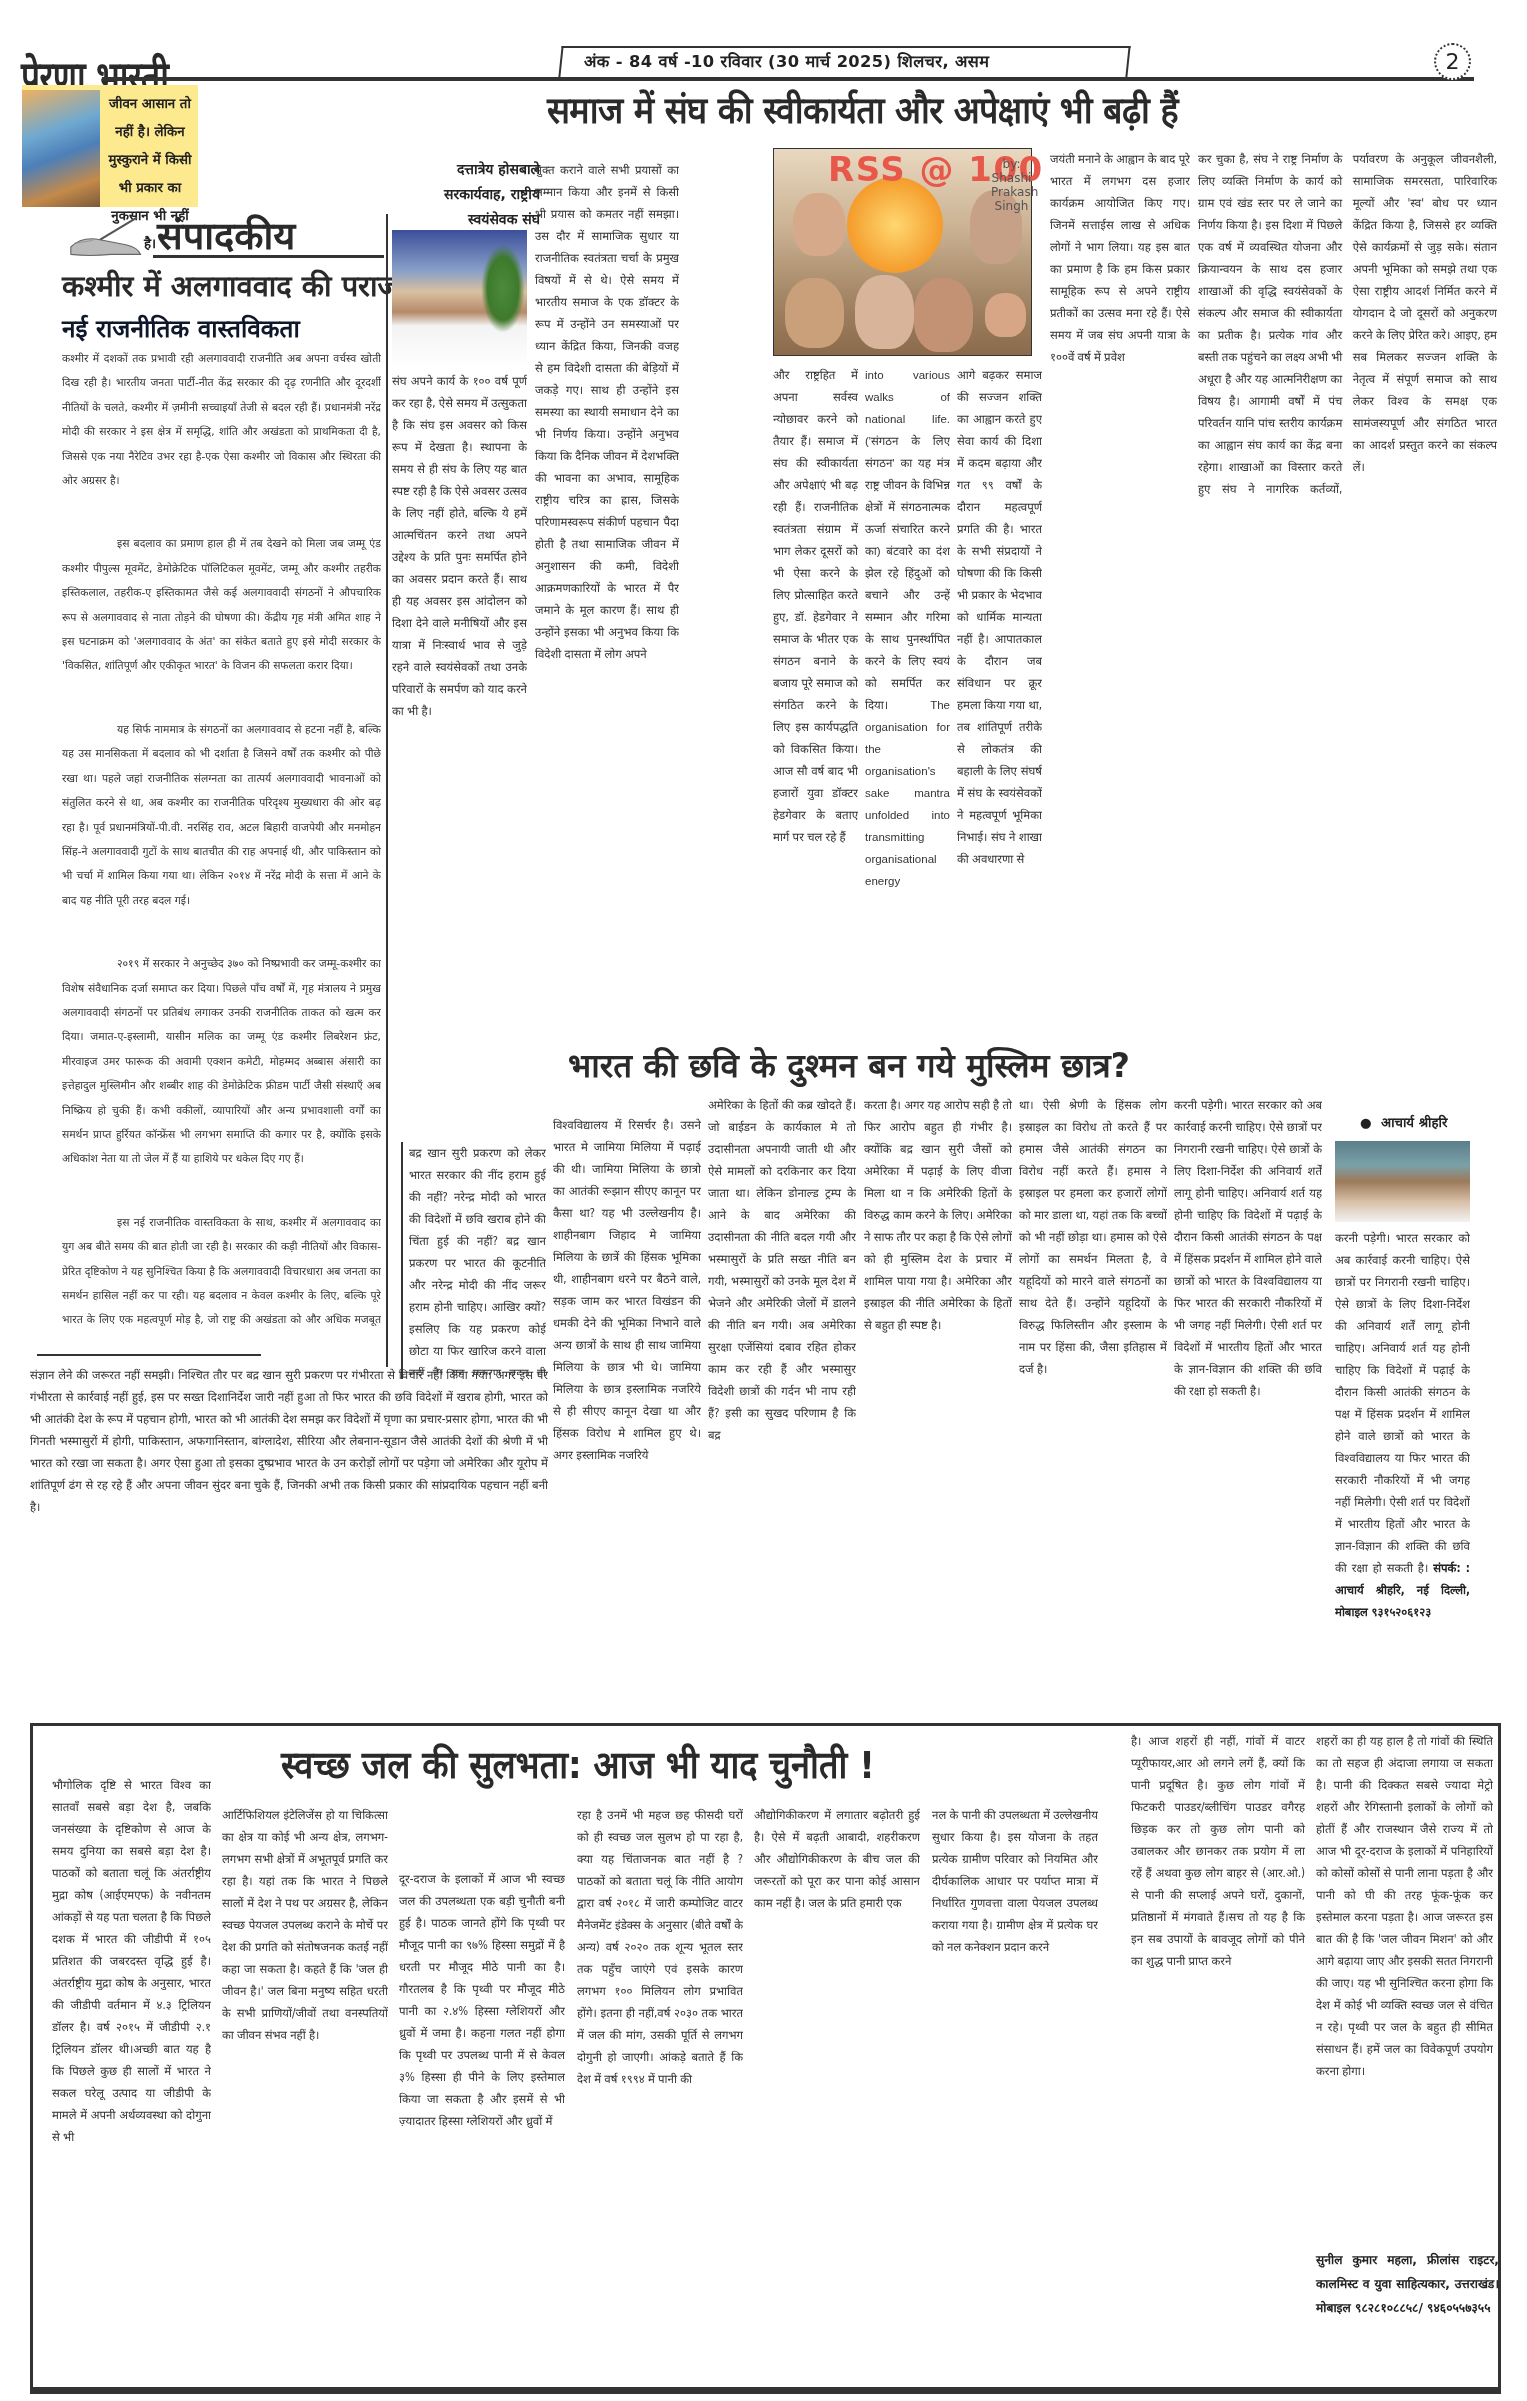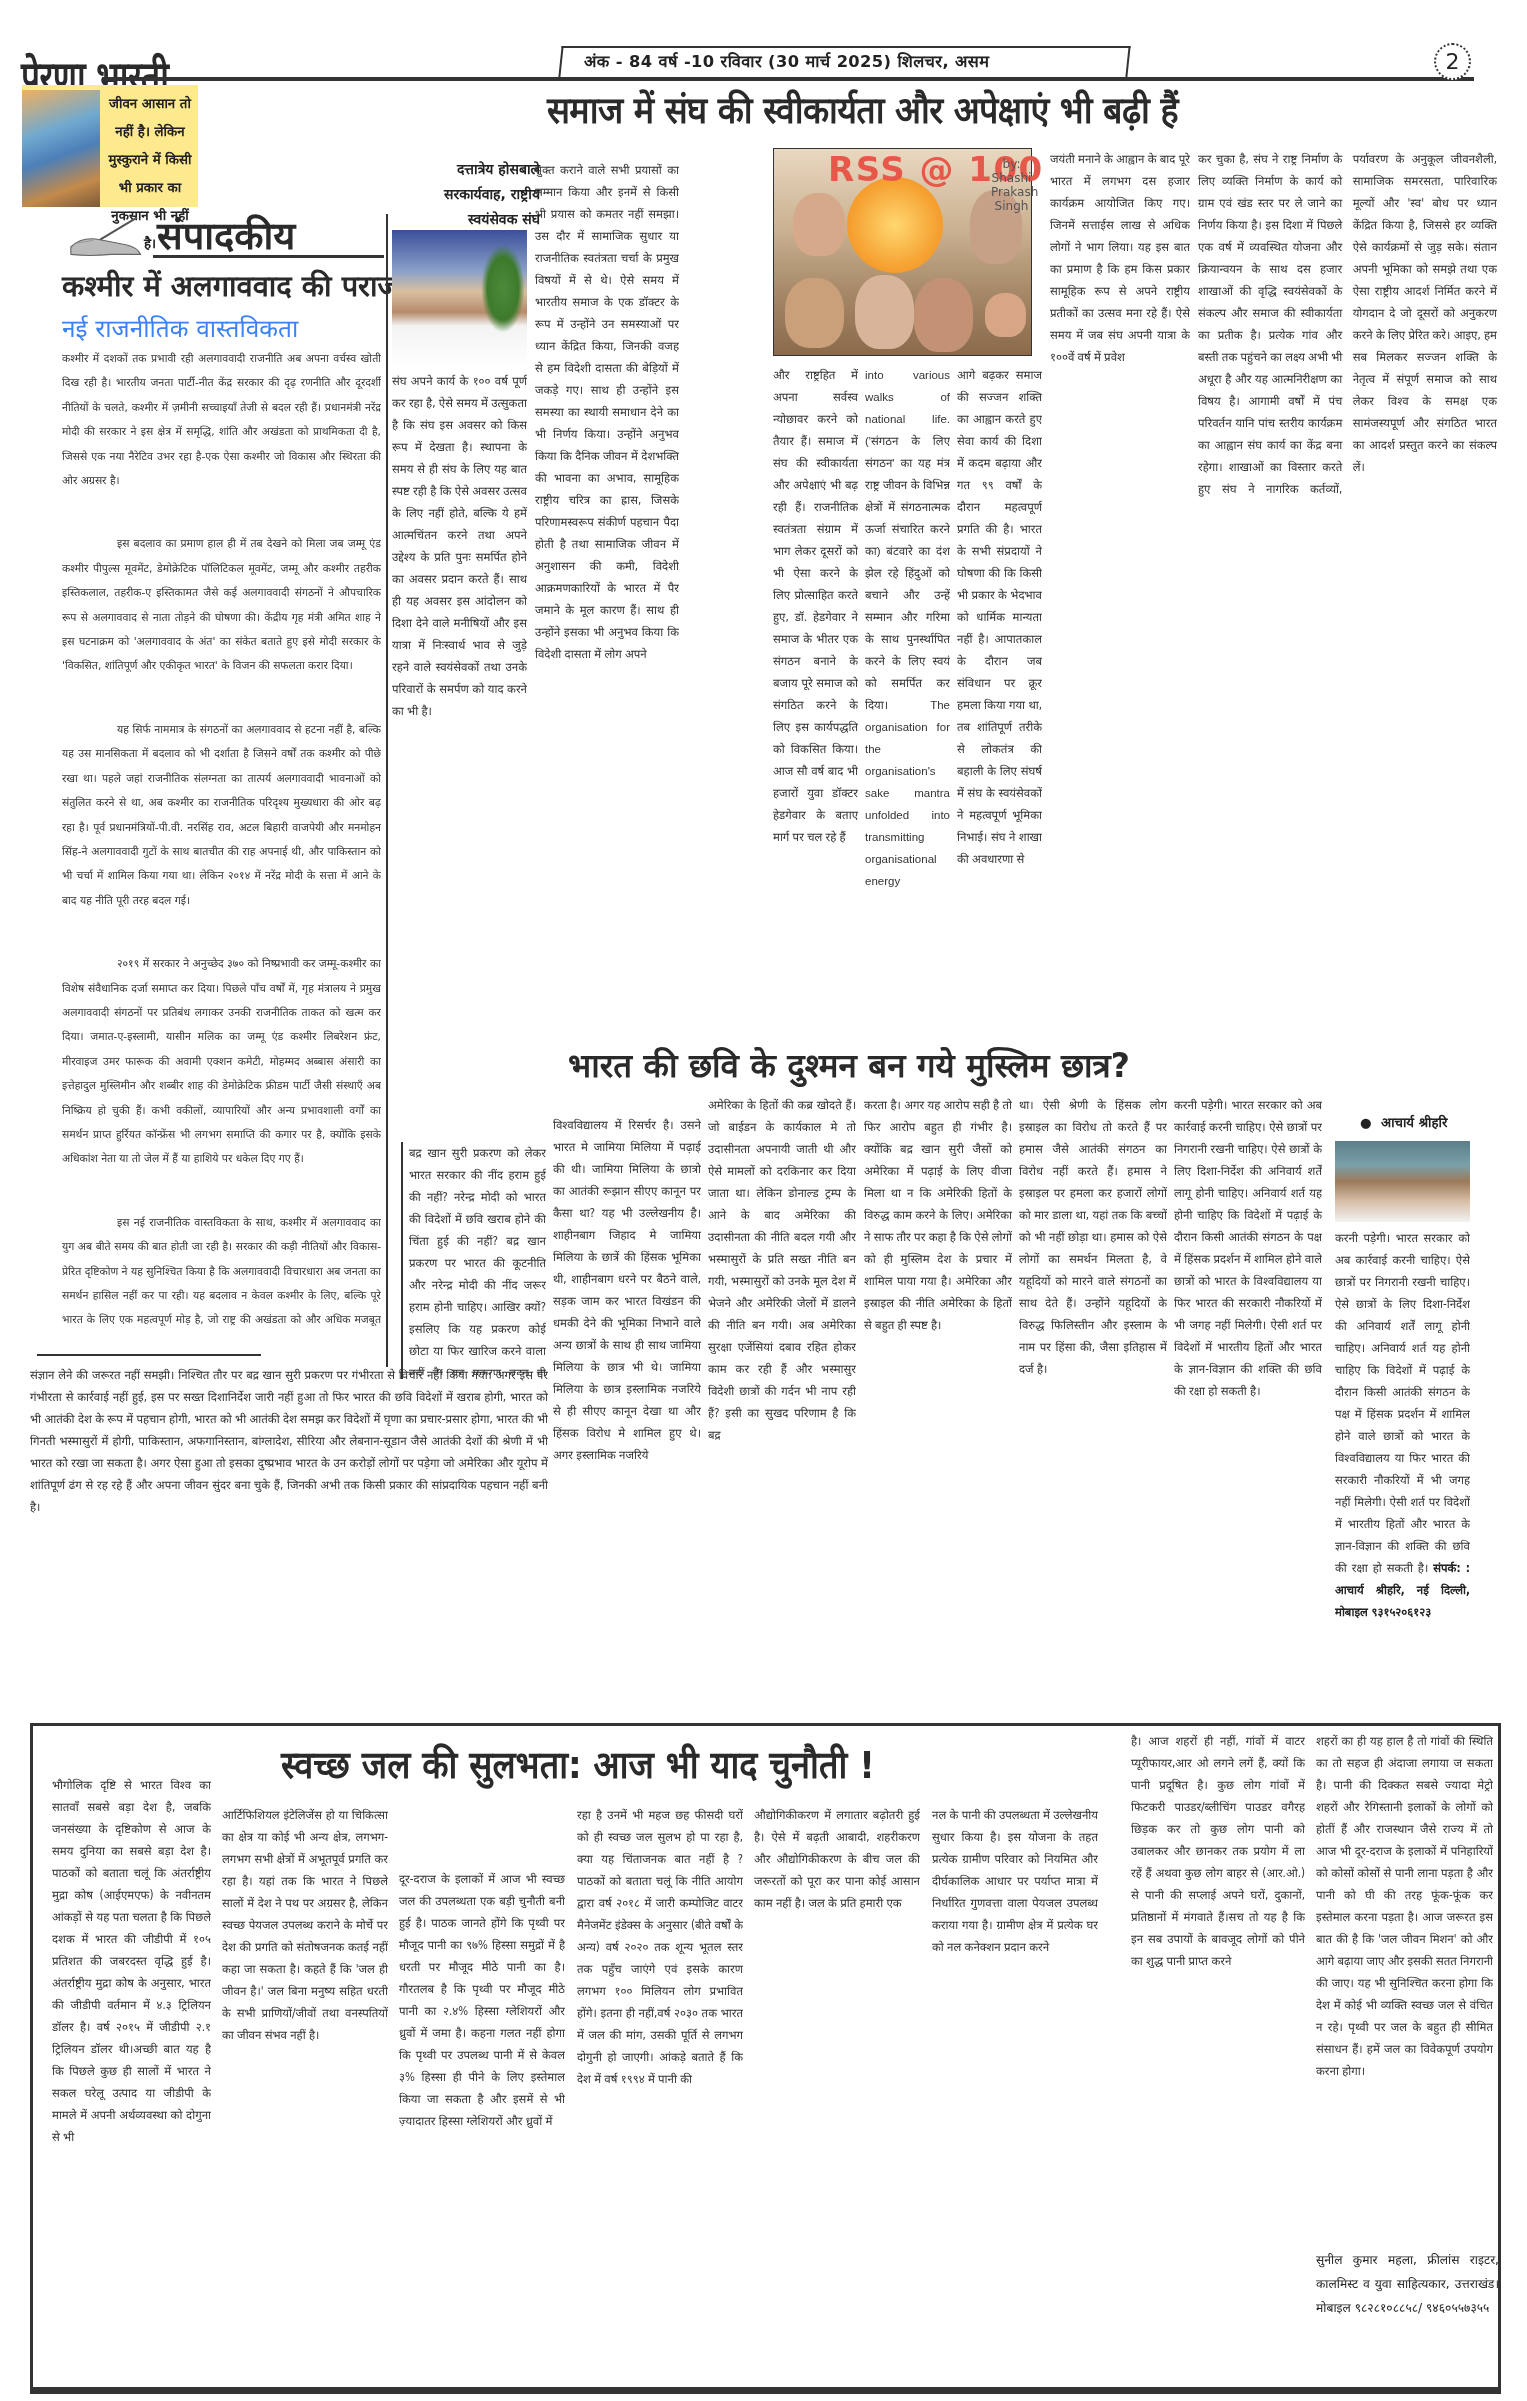--- a/index.html
+++ b/index.html
@@ -20,21 +20,21 @@
   
   .quote-box { left: 22px; top: 85px; width: 176px; height: 122px; background: #fde98e; }
   .quote-img { left: 22px; top: 90px; width: 78px; height: 117px; background: linear-gradient(160deg,#f0b060 0%,#6fa9d0 35%,#4d7fb8 55%,#c48a4a 80%,#7a5a3a 100%); }
   .quote-text { left: 104px; top: 90px; width: 92px; font-size: 13.3px; line-height: 28px; font-weight: bold; text-align: center; color: #222; }
 
   
   .edit-hand { left: 67px; top: 214px; width: 81px; height: 44px; }
   .edit-title { left: 157px; top: 208px; font-size: 38px; font-weight: bold; color: #2a2a2a; }
   .edit-rule { left: 153px; top: 255px; width: 231px; height: 3px; background: #333; }
   .edit-head1 { left: 62px; top: 265px; font-size: 29px; font-weight: bold; color: #2a2a2a; white-space: nowrap; }
-  .edit-head2 { left: 62px; top: 311px; font-size: 24.4px; font-weight: normal; color: #3b82f6; white-space: nowrap; }
+  .edit-head2 { left: 62px; top: 311px; font-size: 24.4px; font-weight: bold; color: #0f172a; white-space: nowrap; }
   .edit-body { left: 62px; top: 347px; width: 319px; height: 983px; font-family: "DejaVu Sans", sans-serif; font-size: 10.7px; line-height: 24.4px; color: #333; text-align: justify; overflow: hidden; }
   .edit-body p.ind { text-indent: 55px; margin-top: 39px; }
   .edit-end-rule { left: 37px; top: 1354px; width: 224px; height: 1.5px; background: #333; }
   .vdivider { width: 1.5px; background: #333; }
 
   
   .lead-headline { left: 547px; top: 83px; font-size: 37px; font-weight: bold; color: #2a2a2a; white-space: nowrap; letter-spacing: -0.7px; transform: scaleX(0.92); transform-origin: left; }
 
   .byline { left: 392px; top: 157px; width: 148px; text-align: right; font-size: 14px; line-height: 25px; font-weight: bold; color: #222; }
   .byline-photo { left: 392px; top: 230px; width: 135px; height: 137px; background: linear-gradient(180deg,#3b4f9a 0%,#8aa0c8 30%,#d9c0a0 45%,#b58a6a 60%,#f3f3f3 70%,#ffffff 100%); }
@@ -48,21 +48,21 @@
 
   
   .stud-headline { left: 568px; top: 1042px; font-size: 33px; font-weight: bold; color: #2a2a2a; white-space: nowrap; }
   .author-bullet { left: 1360px; top: 1113px; font-size: 13.3px; font-weight: bold; color: #222; }
   .author-photo { left: 1335px; top: 1141px; width: 135px; height: 81px; background: linear-gradient(180deg,#5b7f8a 0%,#7aa0a8 30%,#9c7a5a 50%,#d9c0a8 75%,#f2f2f2 100%); }
   .contact { font-weight: bold; color: #222; }
 
   
   .water-box { left: 30px; top: 1723px; width: 1471px; height: 671px; border: 3px solid #333; border-bottom-width: 7.4px; }
   .water-headline { left: 281px; top: 1737px; font-size: 38px; font-weight: bold; color: #2a2a2a; white-space: nowrap; transform: scaleX(0.9); transform-origin: left; }
-  .water-author { left: 1316px; top: 2248px; width: 183px; font-size: 12.2px; line-height: 24px; font-weight: normal; color: #222; text-align: justify; }
+  .water-author { left: 1316px; top: 2248px; width: 183px; font-size: 12.2px; line-height: 24px; font-weight: bold; color: #222; text-align: justify; }
 </style>
 </head>
 <body>
 
 <div class="abs masthead-title">प्रेरणा भारती</div>
 <div class="abs masthead-rule"></div>
 <div class="abs issue-box"></div>
 <div class="abs issue-text">अंक - 84 वर्ष -10 रविवार (30 मार्च 2025) शिलचर, असम</div>
 <div class="abs page-num">
     <span>2</span>

